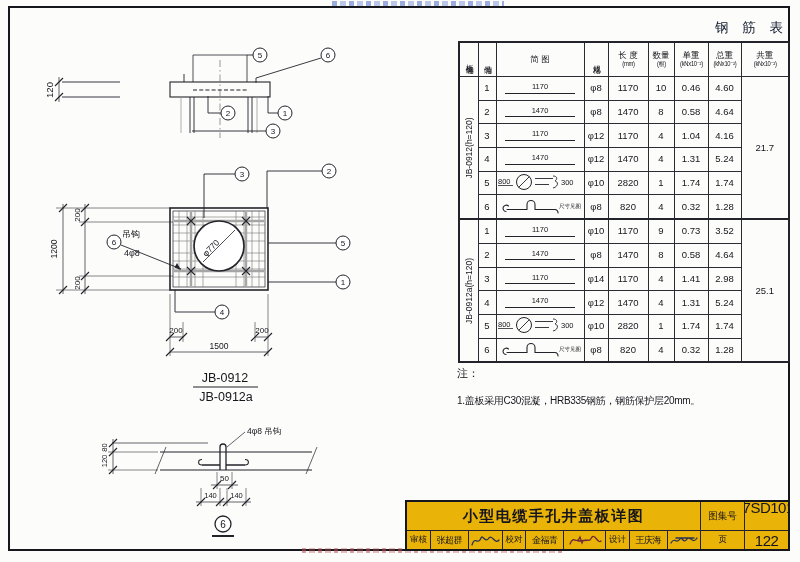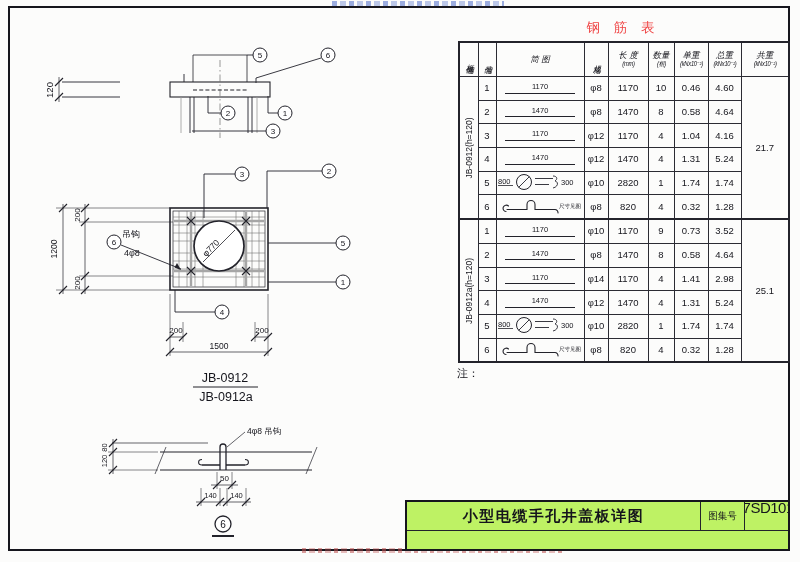--- a/index.html
+++ b/index.html
@@ -11,47 +11,47 @@
   .dwg{position:absolute;left:0;top:0;}
 
   
   .wm{position:absolute;height:5px;filter:blur(.7px);opacity:.55;}
   .wm-top{left:332px;top:1px;width:172px;
     background:repeating-linear-gradient(90deg,#4d6cc9 0 5px,transparent 5px 8px,#4d6cc9aa 8px 14px,transparent 14px 17px);}
   .wm-bottom{left:302px;top:548px;width:262px;
     background:repeating-linear-gradient(90deg,#c05050 0 4px,transparent 4px 7px,#c05050aa 7px 13px,transparent 13px 16px);}
 
   
-  .rt-title{position:absolute;left:458px;top:19px;width:330px;text-align:center;
-            font-size:13.5px;letter-spacing:5px;color:#ef4444;}
+  .rt-title{position:absolute;left:458px;top:19px;width:330px;text-align:right;
+            font-size:13.5px;letter-spacing:5px;color:#0f172a;}
   table.rt{position:absolute;left:458px;top:41px;border-collapse:collapse;table-layout:fixed;
            border:2px solid #23232b;background:#fff0;}
   table.rt td{border:1px solid #2b2b33;padding:0;text-align:center;vertical-align:middle;
               font-size:9.5px;line-height:1.05;overflow:hidden;}
-  table.rt thead td{height:33px;font-size:8.5px;font-style:italic;}
+  table.rt thead td{height:33px;font-size:8.5px;}
   table.rt tbody td{height:22.7px;}
   .unit{font-size:6.3px;transform:scaleX(.92);letter-spacing:-.3px;margin-top:1px;}
   .vstack{writing-mode:vertical-rl;text-orientation:upright;margin:0 auto;font-size:8px;line-height:1;letter-spacing:1px;}
   td.plate-cell{position:relative;}
   td.plate-cell .rot{position:absolute;top:50%;left:50%;transform:translate(-50%,-50%) rotate(-90deg);
                      white-space:nowrap;font-size:8.5px;}
   tr.sec2 td{border-top:2.2px solid #23232b;}
   .c-sum{font-size:10px;}
   .skl{display:flex;flex-direction:column;align-items:center;justify-content:center;height:100%;}
   .skn{font-size:7.5px;line-height:1;}
   .skb{display:block;width:70px;border-top:1px solid #23232b;margin-top:2px;}
 
   
   .notes{position:absolute;left:457px;top:366px;width:333px;font-size:10px;color:#15151c;}
   .notes .nlab{font-size:11px;margin-bottom:9px;}
   .notes .nitem{white-space:nowrap;letter-spacing:-.3px;line-height:22px;}
 
   
   .tblock{position:absolute;left:405px;top:500px;width:385px;height:51px;box-sizing:border-box;
-          border:2px solid #16161d;background:#bef264;display:flex;flex-direction:column;}
+          border:2px solid #16161d;background:#eab308;display:flex;flex-direction:column;}
   .tb-row1{display:flex;height:28px;border-bottom:1px solid #23232b;}
   .tb-row2{display:flex;flex:1;}
   .tb-c{box-sizing:border-box;border-left:1px solid #23232b;display:flex;align-items:center;justify-content:center;overflow:hidden;}
   .tb-c:first-child{border-left:none;}
   .tb-title{width:293px;font-size:15px;font-weight:bold;letter-spacing:1.5px;}
   .tb-lab1{width:44px;font-size:9.5px;}
   .tb-val1{width:44px;font-size:15px;letter-spacing:-.5px;}
   .tb-lab2{font-size:8.5px;}
   .tb-name{font-size:9px;letter-spacing:-.5px;}
   .sig svg{display:block;}
@@ -414,21 +414,47 @@
         <td>820</td>
         <td>4</td>
         <td>0.32</td>
         <td>1.28</td>
       </tr>
     </tbody>
 </table>
 
 <div class="notes">
   <div class="nlab">注：</div>
+  <div class="nitem">1.盖板采用C30混凝，HRB335钢筋，钢筋保护层20mm。</div>
 </div>
 
 <div class="tblock">
   <div class="tb-row1">
     <div class="tb-c tb-title">小型电缆手孔井盖板详图</div>
     <div class="tb-c tb-lab1">图集号</div>
     <div class="tb-c tb-val1">07SD101-8</div>
   </div>
+  <div class="tb-row2">
+    <div class="tb-c tb-lab2" style="width:23px">审核</div>
+    <div class="tb-c tb-name" style="width:38px">张超群</div>
+    <div class="tb-c sig" style="width:34px">
+      <svg width="32" height="15" viewBox="0 0 32 15">
+        <path d="M3,12C6,2 9,13 12,5C14,1 16,11 20,5C23,1 26,12 30,7" fill="none" stroke="#2b3350" stroke-width="1.3" stroke-linecap="round"></path>
+      </svg>
+    </div>
+    <div class="tb-c tb-lab2" style="width:24px">校对</div>
+    <div class="tb-c tb-name" style="width:38px">金福青</div>
+    <div class="tb-c sig" style="width:42px">
+      <svg width="38" height="15" viewBox="0 0 38 15">
+        <path d="M4,11C8,1 10,13 14,4L16,10C19,3 22,12 26,4C29,1 32,11 35,8M12,8L24,7" fill="none" stroke="#6e2a32" stroke-width="1.3" stroke-linecap="round"></path>
+      </svg>
+    </div>
+    <div class="tb-c tb-lab2" style="width:24px">设计</div>
+    <div class="tb-c tb-name" style="width:38px">王庆海</div>
+    <div class="tb-c sig" style="width:34px">
+      <svg width="32" height="15" viewBox="0 0 32 15">
+        <path d="M3,10C7,3 8,12 12,6C14,2 15,12 19,6C22,2 25,12 29,5M8,5H26" fill="none" stroke="#2b3350" stroke-width="1.3" stroke-linecap="round"></path>
+      </svg>
+    </div>
+    <div class="tb-c tb-lab2" style="width:44px">页</div>
+    <div class="tb-c tb-val1" style="width:44px">122</div>
+  </div>
 </div>
 
 </body></html>

